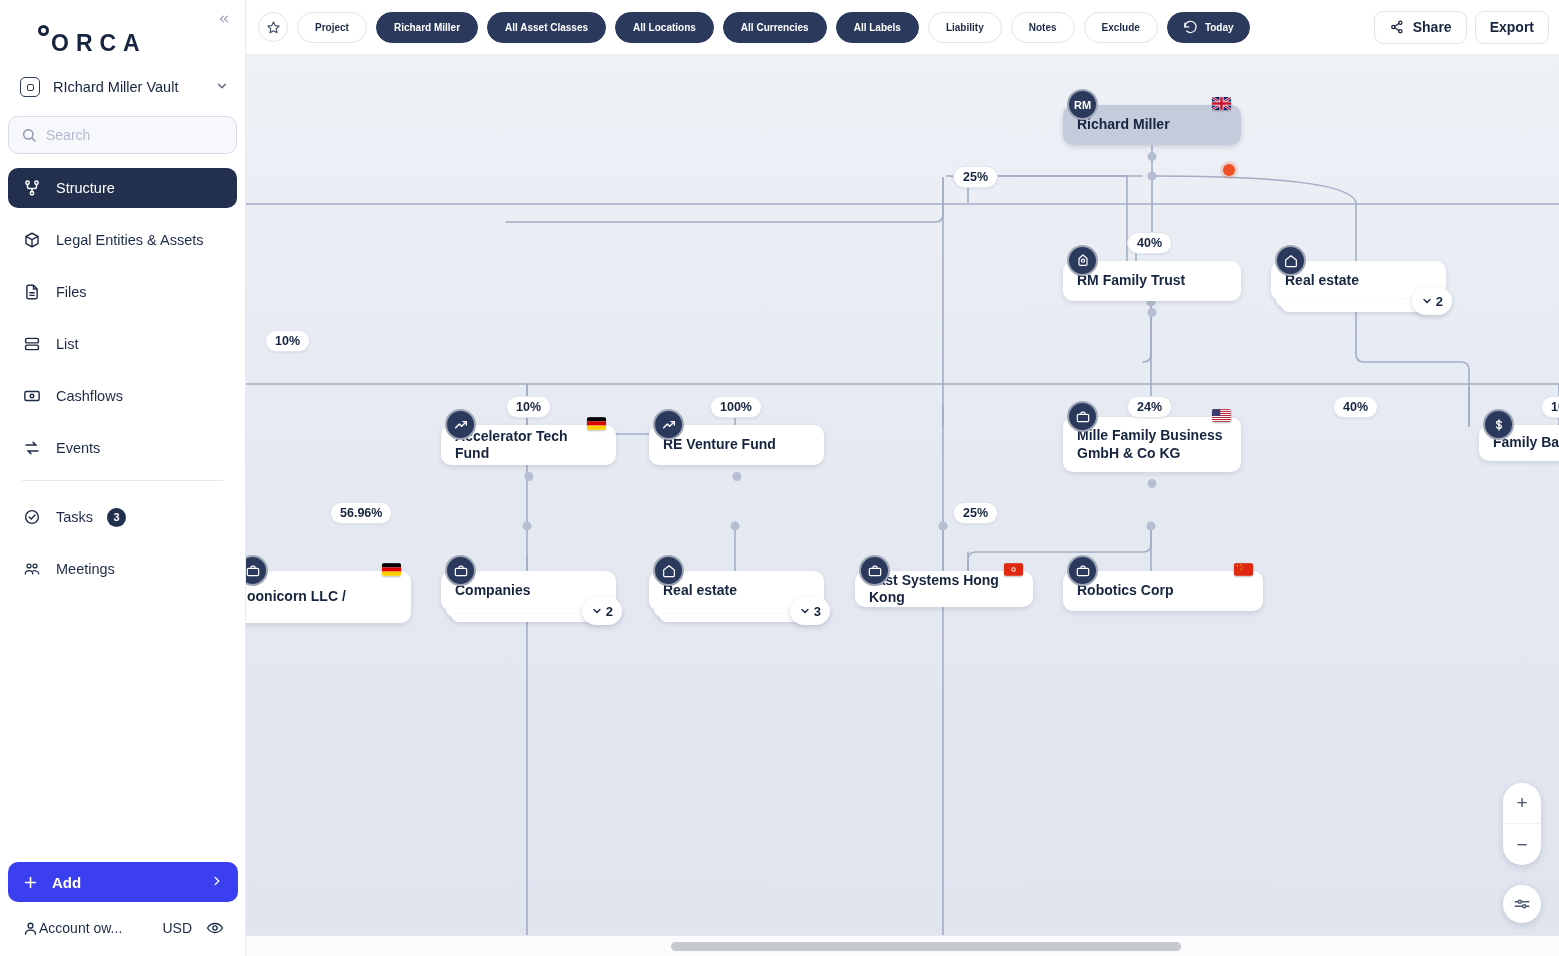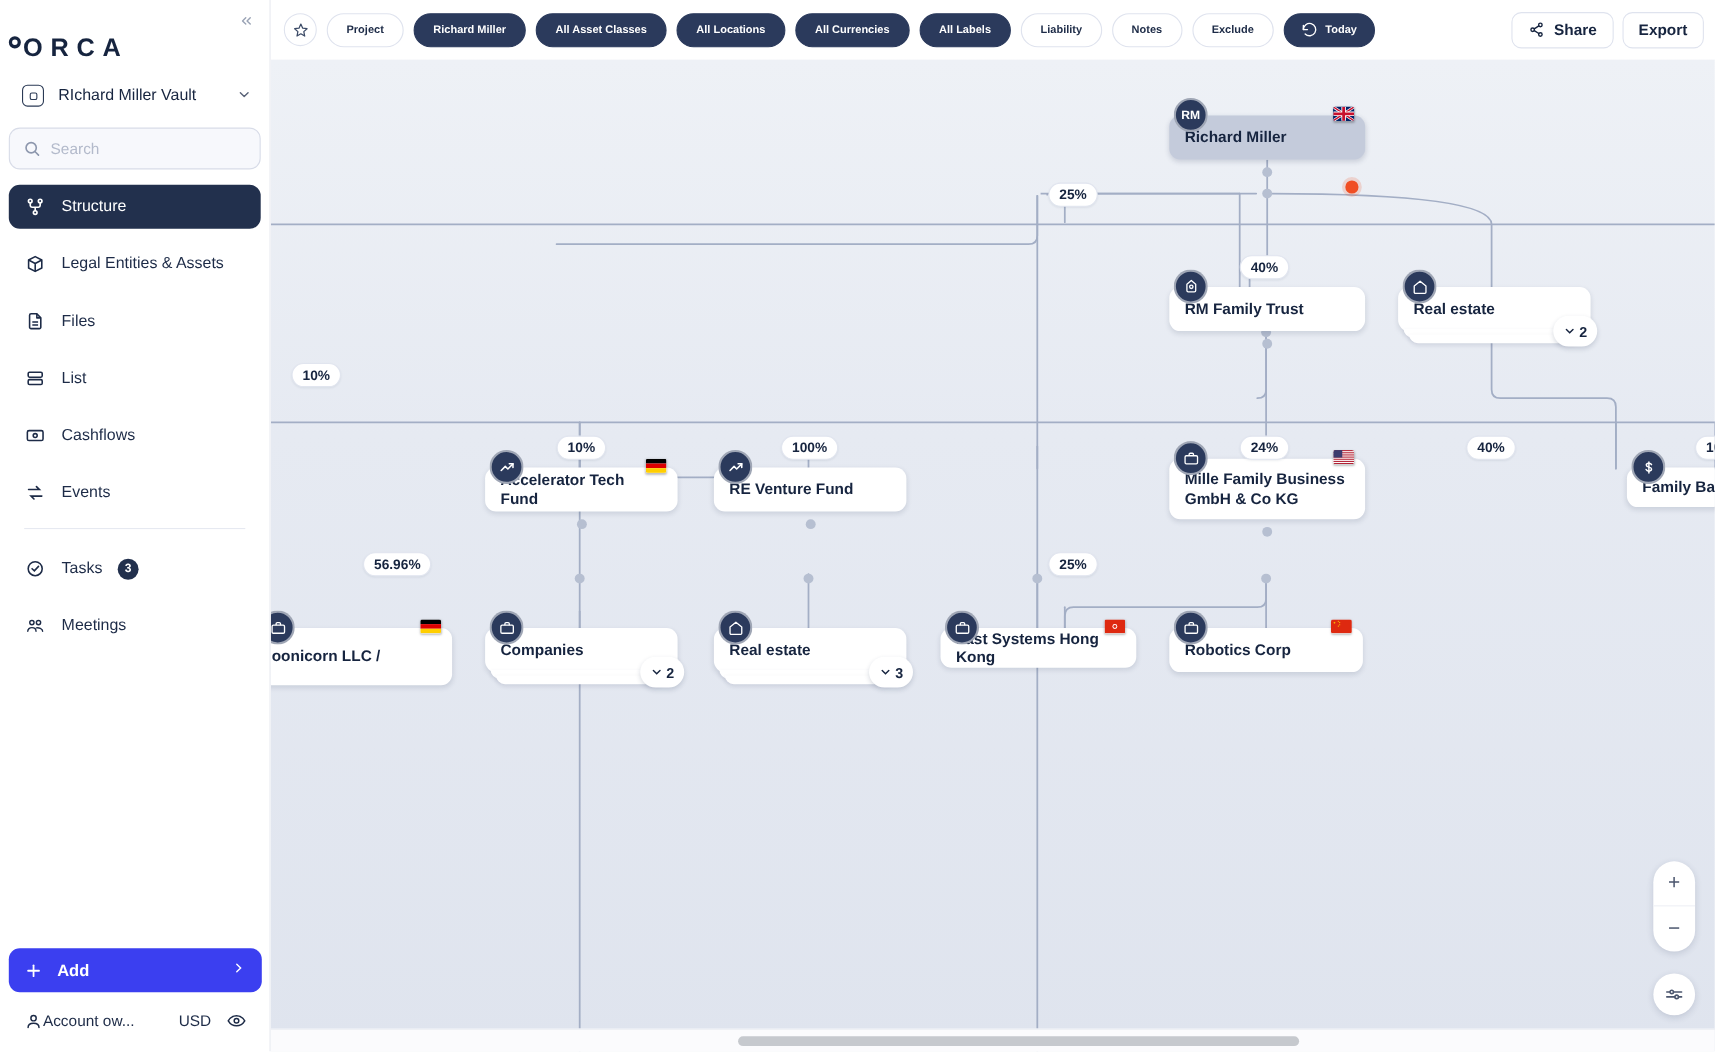--- a/index.html
+++ b/index.html
@@ -21,22 +21,22 @@
     flex: 0 0 246px;
     z-index: 20;
   }
   .collapse-btn {
     position: absolute; top: 8px; right: 10px;
     width: 22px; height: 22px;
     display: flex; align-items: center; justify-content: center;
     color: #9aa3b5; font-size: 15px; cursor: pointer;
   }
   .brand {
-    display: flex; align-items: center;
-    padding: 30px 0 0 8px;
+    display: flex; 
+    padding: 30px 0 0 38px;
     height: 56px;
   }
   .brand-text {
     font-size: 23px; font-weight: 700; letter-spacing: 7px;
     color: #16243f;
   }
   .brand-dot {
     display:inline-block; width:11px; height:11px;
     border:3px solid #16243f; border-radius:50%;
     margin-right:2px; position:relative; top:-5px;
@@ -655,21 +655,21 @@
               <rect width="60" height="40" fill="#DE2910"></rect>
               <g fill="#fff">
                 <circle cx="30" cy="20" r="7"></circle>
               </g>
               <circle cx="30" cy="20" r="4.2" fill="#DE2910"></circle>
             </svg>
         </div>
         <span class="label">Fast Systems Hong Kong</span>
       </div>
 
-      <div class="node" style="left:817px; top:517px; width:176px; height:40px;">
+      <div class="node" style="left:817px; top:517px; width:200px; height:40px;">
         <div class="node-avatar">
           <svg width="16" height="16" viewBox="0 0 24 24" fill="none" stroke="#fff" stroke-width="1.8" stroke-linejoin="round">
               <rect x="3.5" y="8" width="17" height="11" rx="1.8"></rect>
               <path d="M9 8V6.2A1.6 1.6 0 0 1 10.6 4.6h2.8A1.6 1.6 0 0 1 15 6.2V8"></path>
             </svg>
         </div>
         <div class="node-flag">
           <svg width="19" height="13" viewBox="0 0 60 40">
               <rect width="60" height="40" fill="#DE2910"></rect>
               <polygon points="10,6 12,12 6,8.5 14,8.5 8,12" fill="#FFDE00"></polygon>

